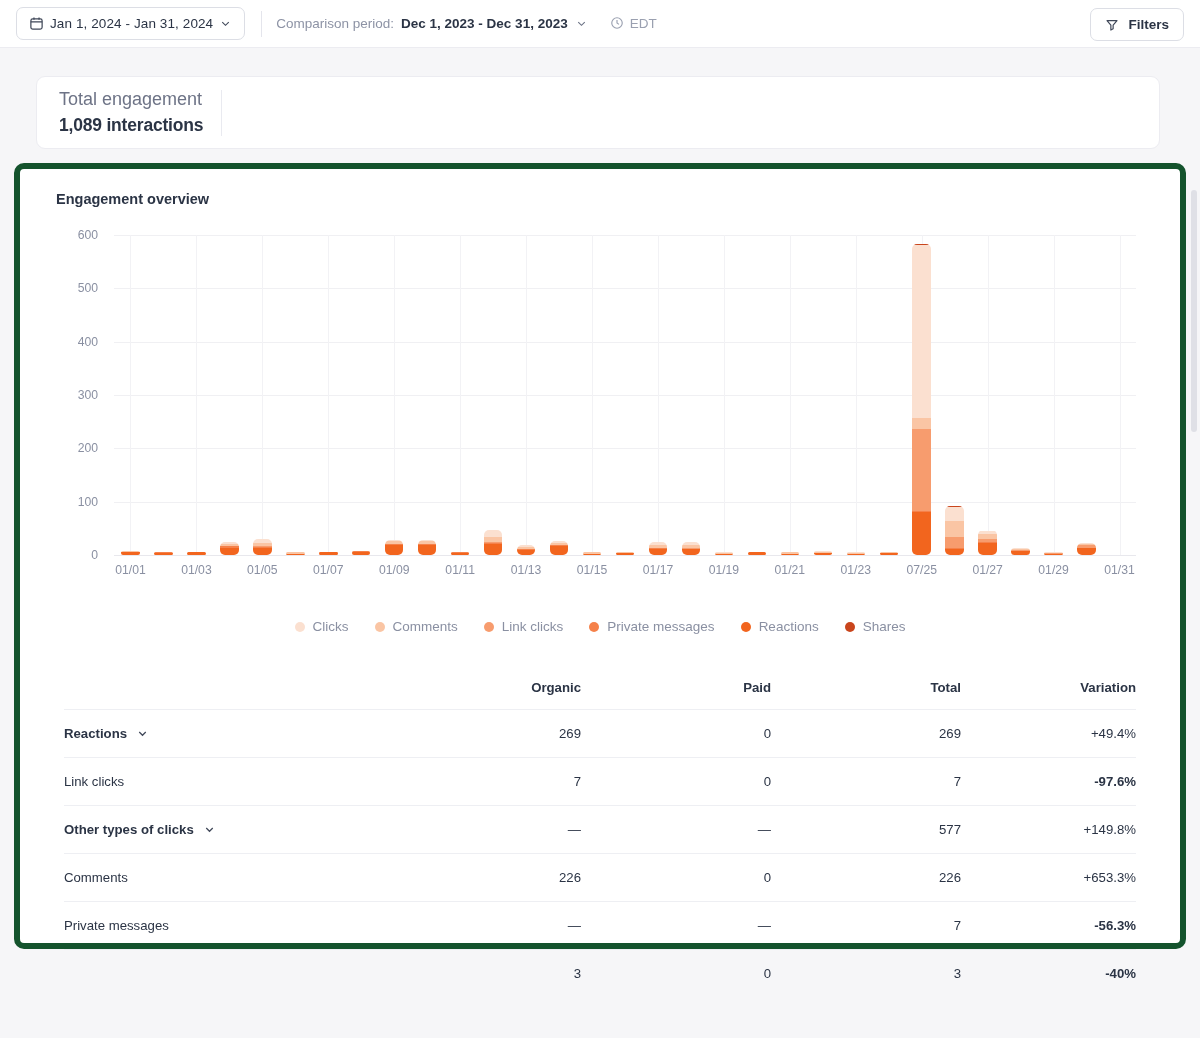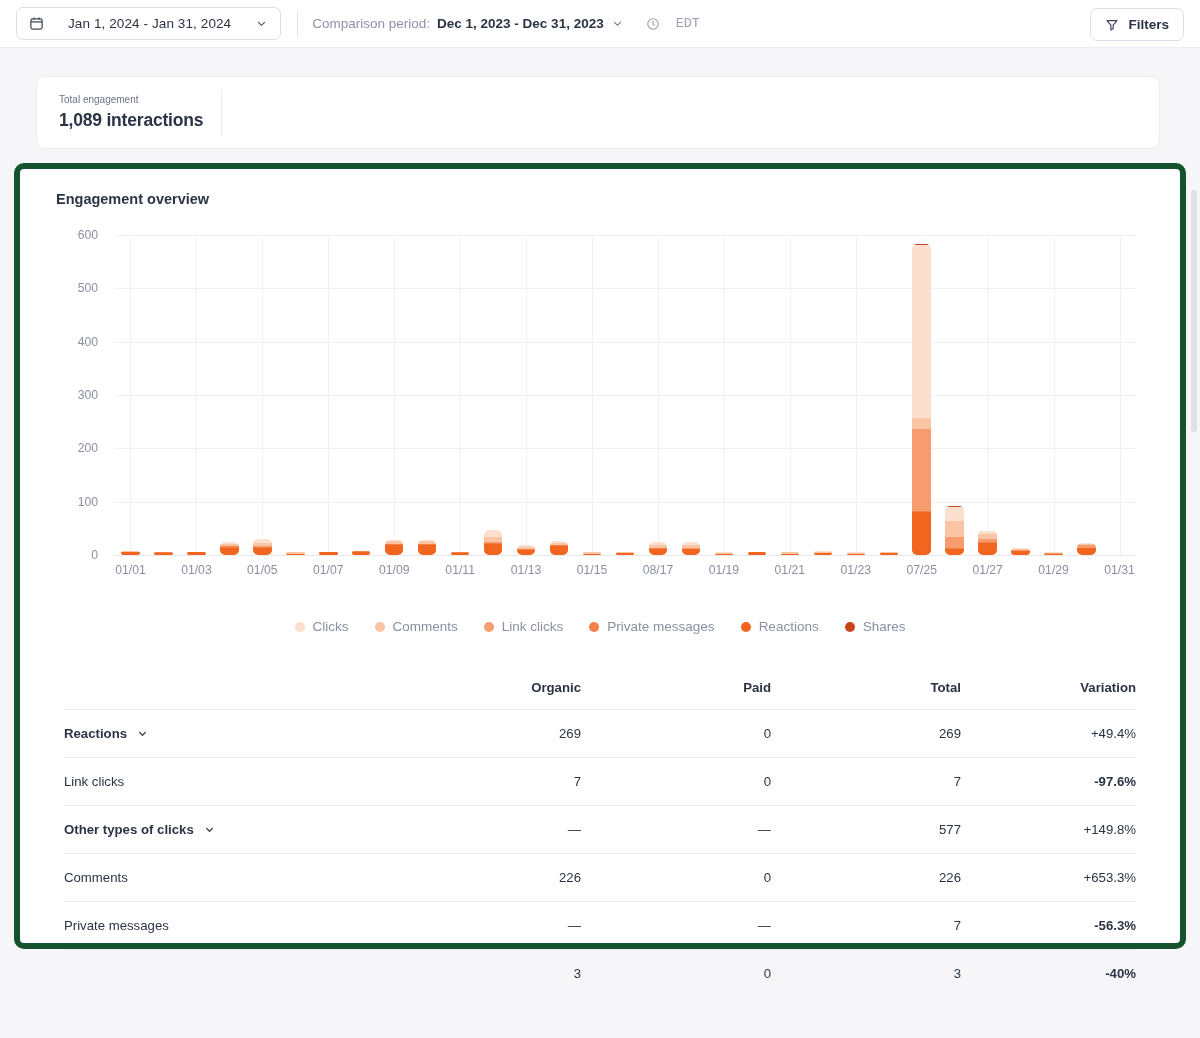--- a/index.html
+++ b/index.html
@@ -14,31 +14,31 @@
 
   
   .topbar {
     height: 48px; background: #ffffff;
     display: flex; align-items: center;
     padding: 0 16px 0 16px;
     border-bottom: 1px solid #ececf1;
     position: relative;
   }
   .daterange {
-    display: flex; align-items: center; gap: 24px;
+    display: flex; align-items: center; gap: 6px;
     height: 33px; padding: 0 12px;
     border: 1px solid #dcdee5; border-radius: 7px;
     background: #fff; cursor: pointer;
   }
   .daterange .dr-label { font-size: 13.5px; color: #2b3445; letter-spacing: .1px; }
   .topbar-sep { width: 1px; height: 26px; background: #e4e5ec; margin: 0 14px 0 16px; }
   .comparison { display: flex; align-items: center; gap: 7px; cursor: pointer; }
   .comparison .c-lead { font-size: 13.5px; color: #8d93a5; }
   .comparison .c-val { font-size: 13.5px; color: #2b3445; font-weight: 700; }
-  .tz { display: flex; align-items: flex-end; gap: 16px; margin-left: 22px; font-family: Liberation Mono, monospace; }
+  .tz { display: flex; align-items: flex-start; gap: 6px; margin-left: 22px; }
   .tz-label { font-size: 13.5px; color: #9aa0b0; }
   .filters-btn {
     position: absolute; right: 16px; top: 8px;
     display: flex; align-items: center; gap: 9px;
     height: 33px; padding: 0 14px;
     background: #fff; border: 1px solid #dcdee5; border-radius: 7px;
     cursor: pointer;
   }
   .filters-btn span { font-size: 13.5px; font-weight: 700; color: #2b3445; }
 
@@ -55,21 +55,21 @@
   }
   .export-btn span { font-size: 13.5px; font-weight: 700; color: #2b3445; }
 
   
   .summary {
     margin: 28px 40px 0 36px;
     background: #fff; border: 1px solid #ececf1; border-radius: 9px;
     height: 73px; display: flex; align-items: center;
   }
   .sum-left { width: 184px; padding-left: 22px; }
-  .sum-cap { font-size: 10px; color: #6d7386; }
+  .sum-cap { font-size: 18px; color: #6d7386; }
   .sum-big { font-size: 17.5px; font-weight: 700; color: #2b3445; margin-top: 5px; letter-spacing: -.2px; }
   .sum-div { width: 1px; height: 46px; background: #e9eaf0; }
   .sum-right { padding-left: 24px; }
   .sum-delta { display: flex; align-items: center; gap: 7px; }
   .sum-delta .d-val { font-size: 13.5px; font-weight: 700; color: #2f9e44; }
   .sum-cmp { margin-top: 5px; font-size: 13px; color: #6d7386; }
   .sum-cmp b { color: #2b3445; font-weight: 700; }
 
   
   .chartcard {
@@ -406,21 +406,21 @@
         </div>
       <div class="xlabels" id="xlabels">
           <div class="xlabel" style="left: 1.6129%;">01/01</div>
           <div class="xlabel" style="left: 8.06452%;">01/03</div>
           <div class="xlabel" style="left: 14.5161%;">01/05</div>
           <div class="xlabel" style="left: 20.9677%;">01/07</div>
           <div class="xlabel" style="left: 27.4194%;">01/09</div>
           <div class="xlabel" style="left: 33.871%;">01/11</div>
           <div class="xlabel" style="left: 40.3226%;">01/13</div>
           <div class="xlabel" style="left: 46.7742%;">01/15</div>
-          <div class="xlabel" style="left: 53.2258%;">08/17</div>
+          <div class="xlabel" style="left: 53.2258%;">01/17</div>
           <div class="xlabel" style="left: 59.6774%;">01/19</div>
           <div class="xlabel" style="left: 66.129%;">01/21</div>
           <div class="xlabel" style="left: 72.5806%;">01/23</div>
           <div class="xlabel" style="left: 79.0323%;">07/25</div>
           <div class="xlabel" style="left: 85.4839%;">01/27</div>
           <div class="xlabel" style="left: 91.9355%;">01/29</div>
           <div class="xlabel" style="left: 98.3871%;">01/31</div>
         </div>
     </div>
 

